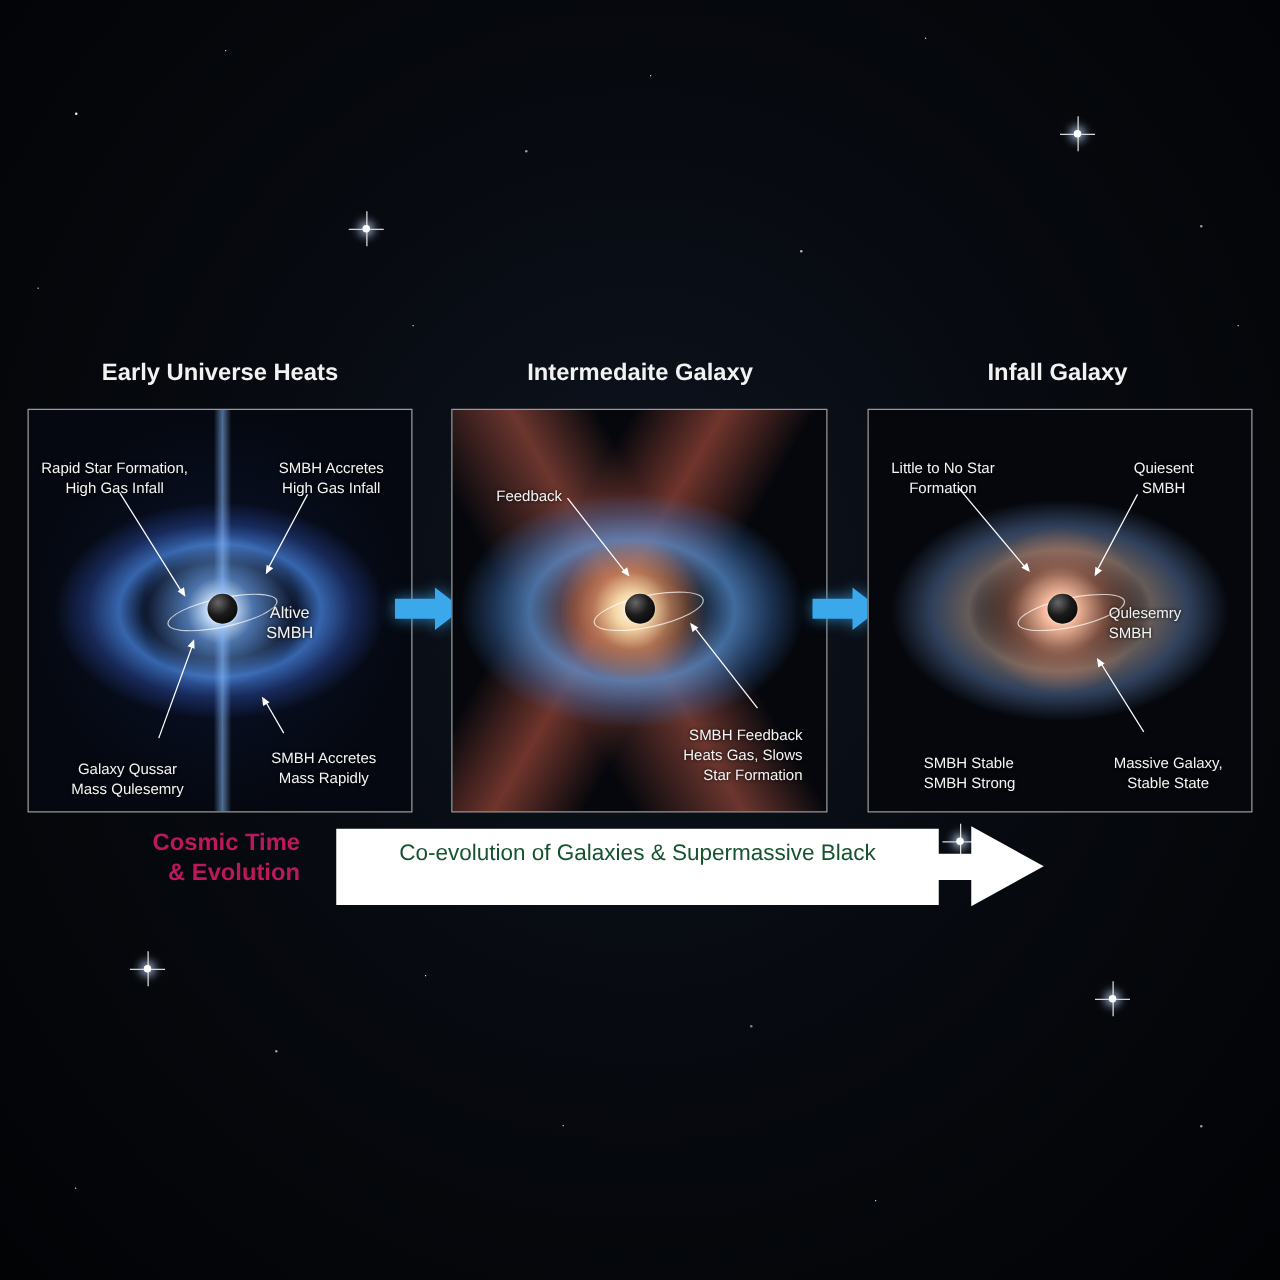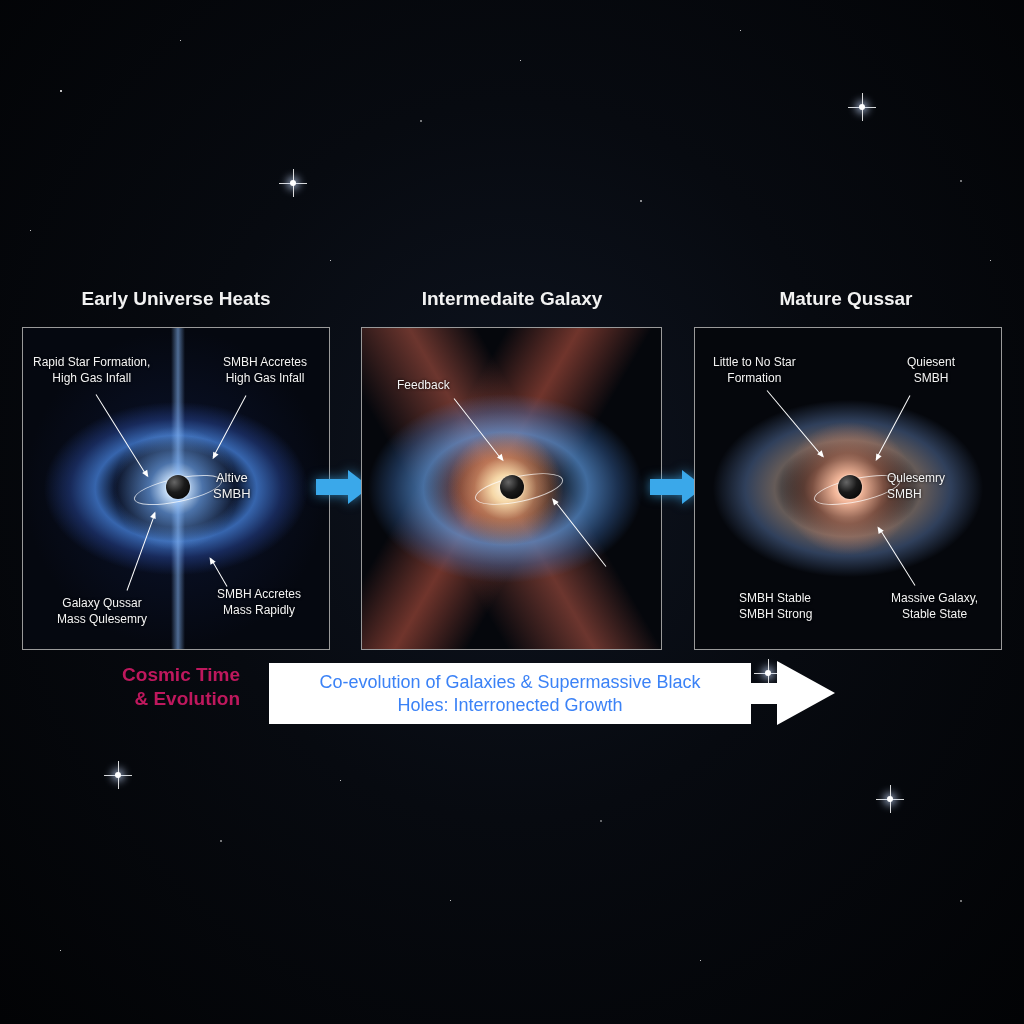--- a/index.html
+++ b/index.html
@@ -47,37 +47,37 @@
       background:
         radial-gradient(circle at 50% 50%, #fff1e6 0%, #f3b79a 6%, rgba(220,140,110,0.55) 16%, rgba(0,0,0,0) 30%),
         radial-gradient(ellipse 48% 30% at 50% 50%, rgba(0,0,0,0) 30%, rgba(180,160,150,0.55) 50%, rgba(90,120,170,0.5) 70%, rgba(0,0,0,0) 92%),
         #05070c;
     }
     .bh { position: absolute; width: 24px; height: 24px; border-radius: 50%;
       background: radial-gradient(circle at 35% 30%, #666 0%, #1a1a1a 45%, #000 100%);
       box-shadow: 0 0 0 1px rgba(255,255,255,0.2); }
     .ring { position: absolute; border: 1.5px solid rgba(255,255,255,0.7); border-radius: 50%; transform: rotate(-12deg); }
 
-    .label { position: absolute; font-size: 12px; line-height: 16px; color: #f4f4f4; text-shadow: 0 0 3px #000; white-space: nowrap; }
+    .label { position: absolute; font-size: 12px; line-height: 16px; color: #f4f4f4; text-shadow: 0 0 3px #000; white-space: nowrap; margin-top: 12px; }
     .label.c { text-align: center; }
     .label.r { text-align: right; }
     .pointer { position: absolute; height: 1px; background: #fff; transform-origin: 0 50%; }
     .pointer::after { content: ""; position: absolute; right: -2px; top: -3px; border-left: 7px solid #fff; border-top: 3.5px solid transparent; border-bottom: 3.5px solid transparent; }
 
     .conn-arrow { position: absolute; top: 470px; width: 54px; height: 34px; }
     .conn-arrow .shaft { position: absolute; left: 0; top: 9px; width: 34px; height: 16px; background: #3aa8ea; }
     .conn-arrow .head { position: absolute; left: 32px; top: 0; border-left: 22px solid #3aa8ea; border-top: 17px solid transparent; border-bottom: 17px solid transparent; }
     .conn-arrow { filter: drop-shadow(0 0 6px rgba(58,168,234,0.7)); }
 
     .cosmic { position: absolute; left: 100px; top: 663px; width: 140px; text-align: right; font-size: 19px; font-weight: bold; line-height: 24px; color: #be185d; }
     .big-arrow { position: absolute; left: 269px; top: 661px; width: 566px; height: 64px; }
     .big-arrow .body { position: absolute; left: 0; top: 2px; width: 482px; height: 61px; background: #fff; }
     .big-arrow .stub { position: absolute; left: 480px; top: 22px; width: 30px; height: 21px; background: #fff; }
     .big-arrow .tip { position: absolute; left: 508px; top: 0; border-left: 58px solid #fff; border-top: 32px solid transparent; border-bottom: 32px solid transparent; }
-    .big-arrow .text { position: absolute; left: 0; top: 10px; width: 482px; text-align: center; color: #3b82f6; font-size: 18px; line-height: 23px; }
+    .big-arrow .text { position: absolute; left: 0; top: 10px; width: 482px; text-align: center; color: #14532d; font-size: 18px; line-height: 23px; }
   </style>
 </head>
 <body>
 
 <div class="stars">
   <div class="flare" style="left:293px;top:183px">
       <div class="core"></div>
     </div>
   <div class="flare" style="left:862px;top:107px">
       <div class="core"></div>
@@ -106,21 +106,21 @@
   <div class="star" style="left:600px;top:820px;width:2px;height:2px;opacity:.5"></div>
   <div class="star" style="left:700px;top:960px;width:1px;height:1px"></div>
   <div class="star" style="left:960px;top:900px;width:2px;height:2px;opacity:.6"></div>
   <div class="star" style="left:60px;top:950px;width:1px;height:1px"></div>
   <div class="star" style="left:340px;top:780px;width:1px;height:1px"></div>
   <div class="star" style="left:1000px;top:600px;width:1px;height:1px"></div>
 </div>
 
 <div class="panel-title" style="left:16px">Early Universe Heats</div>
 <div class="panel-title" style="left:352px">Intermedaite Galaxy</div>
-<div class="panel-title" style="left:686px">Mature Qussar</div>
+<div class="panel-title" style="left:686px">Infall Galaxy</div>
 
 <div class="panel" id="p1">
   <div class="jet"></div>
   <div class="ring" style="left:110px;top:150px;width:90px;height:24px"></div>
   <div class="bh" style="left:143px;top:147px"></div>
   <div class="label c" style="left:10px;top:26px">
     <div>Rapid Star Formation,</div>
     <div>High Gas Infall</div>
   </div>
   <div class="label c" style="left:200px;top:26px">
@@ -149,20 +149,25 @@
   <div class="shaft"></div>
     <div class="head"></div>
 </div>
 
 <div class="panel" id="p2">
   <div class="ring" style="left:112px;top:148px;width:90px;height:26px"></div>
   <div class="bh" style="left:138px;top:147px"></div>
   <div class="label" style="left:35px;top:49px">
     <div>Feedback</div>
   </div>
+  <div class="label r" style="left:180px;top:240px;width:100px">
+    <div>SMBH Feedback</div>
+    <div>Heats Gas, Slows</div>
+    <div>Star Formation</div>
+  </div>
   <div class="pointer" style="left:92px;top:70px;width:78px;transform:rotate(52deg)"></div>
   <div class="pointer" style="left:244px;top:238px;width:85px;transform:rotate(-128deg)"></div>
 </div>
 
 <div class="conn-arrow" style="left:650px">
   <div class="shaft"></div>
     <div class="head"></div>
 </div>
 
 <div class="panel" id="p3">
@@ -196,15 +201,14 @@
 <div class="cosmic">
   <div>Cosmic Time</div>
   <div>&amp; Evolution</div>
 </div>
 <div class="big-arrow">
   <div class="body"></div>
   <div class="stub"></div>
   <div class="tip"></div>
   <div class="text">
     <div>Co-evolution of Galaxies &amp; Supermassive Black</div>
-    <div>Holes: Interronected Growth</div>
   </div>
 </div>
 
 </body></html>

